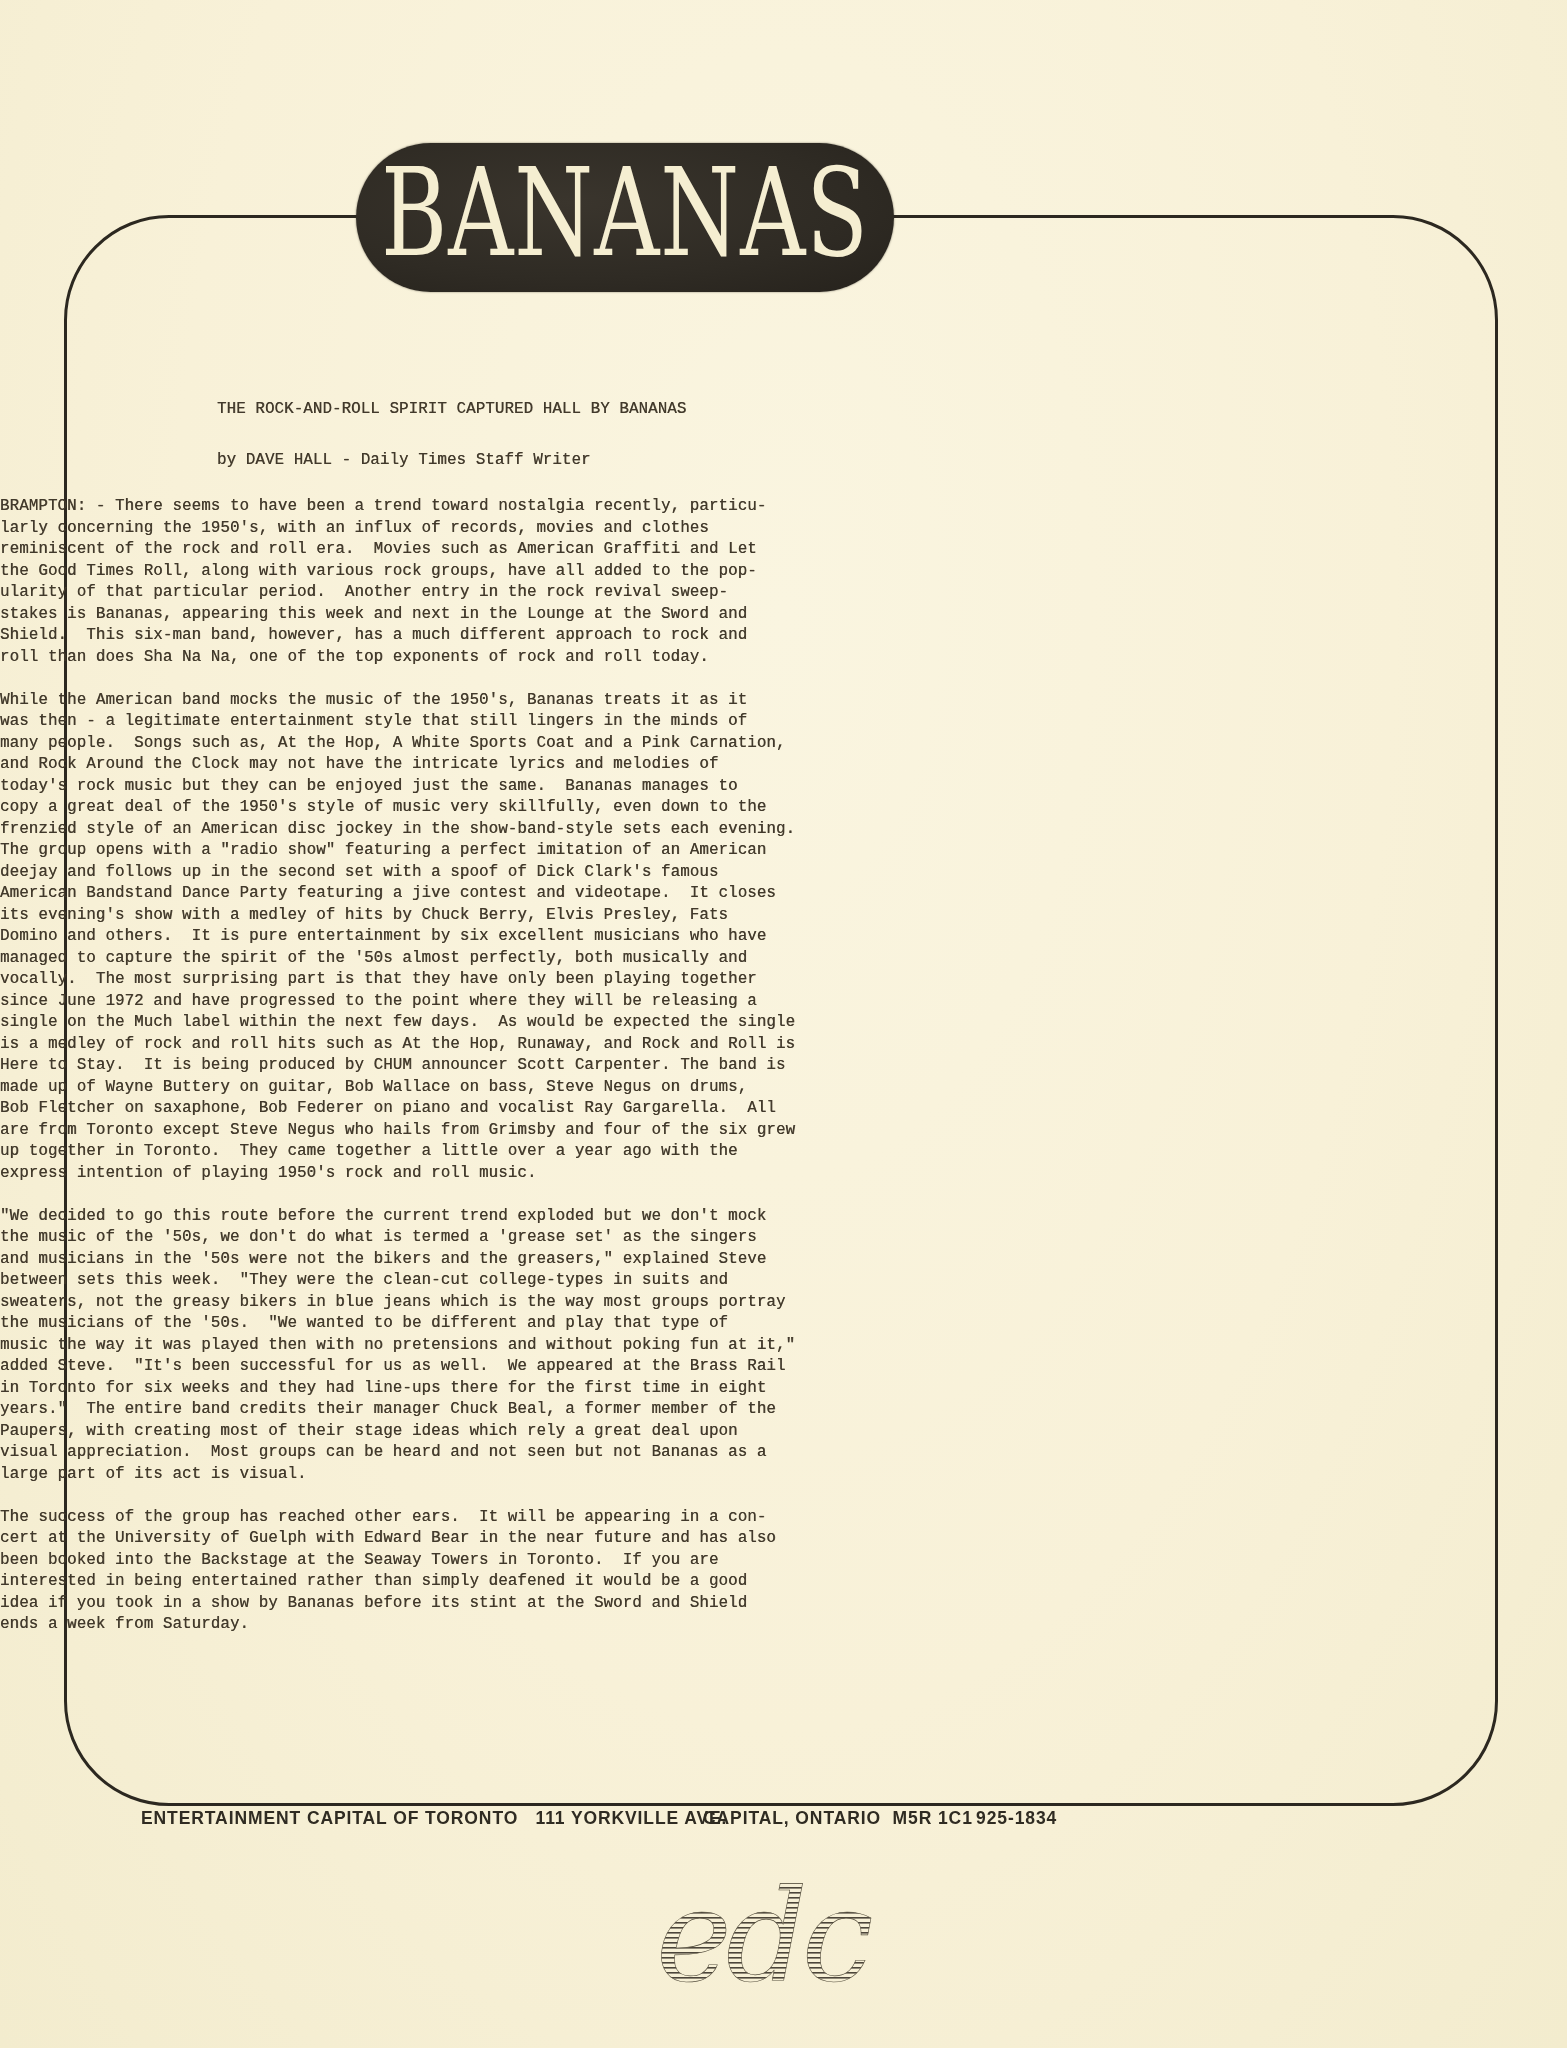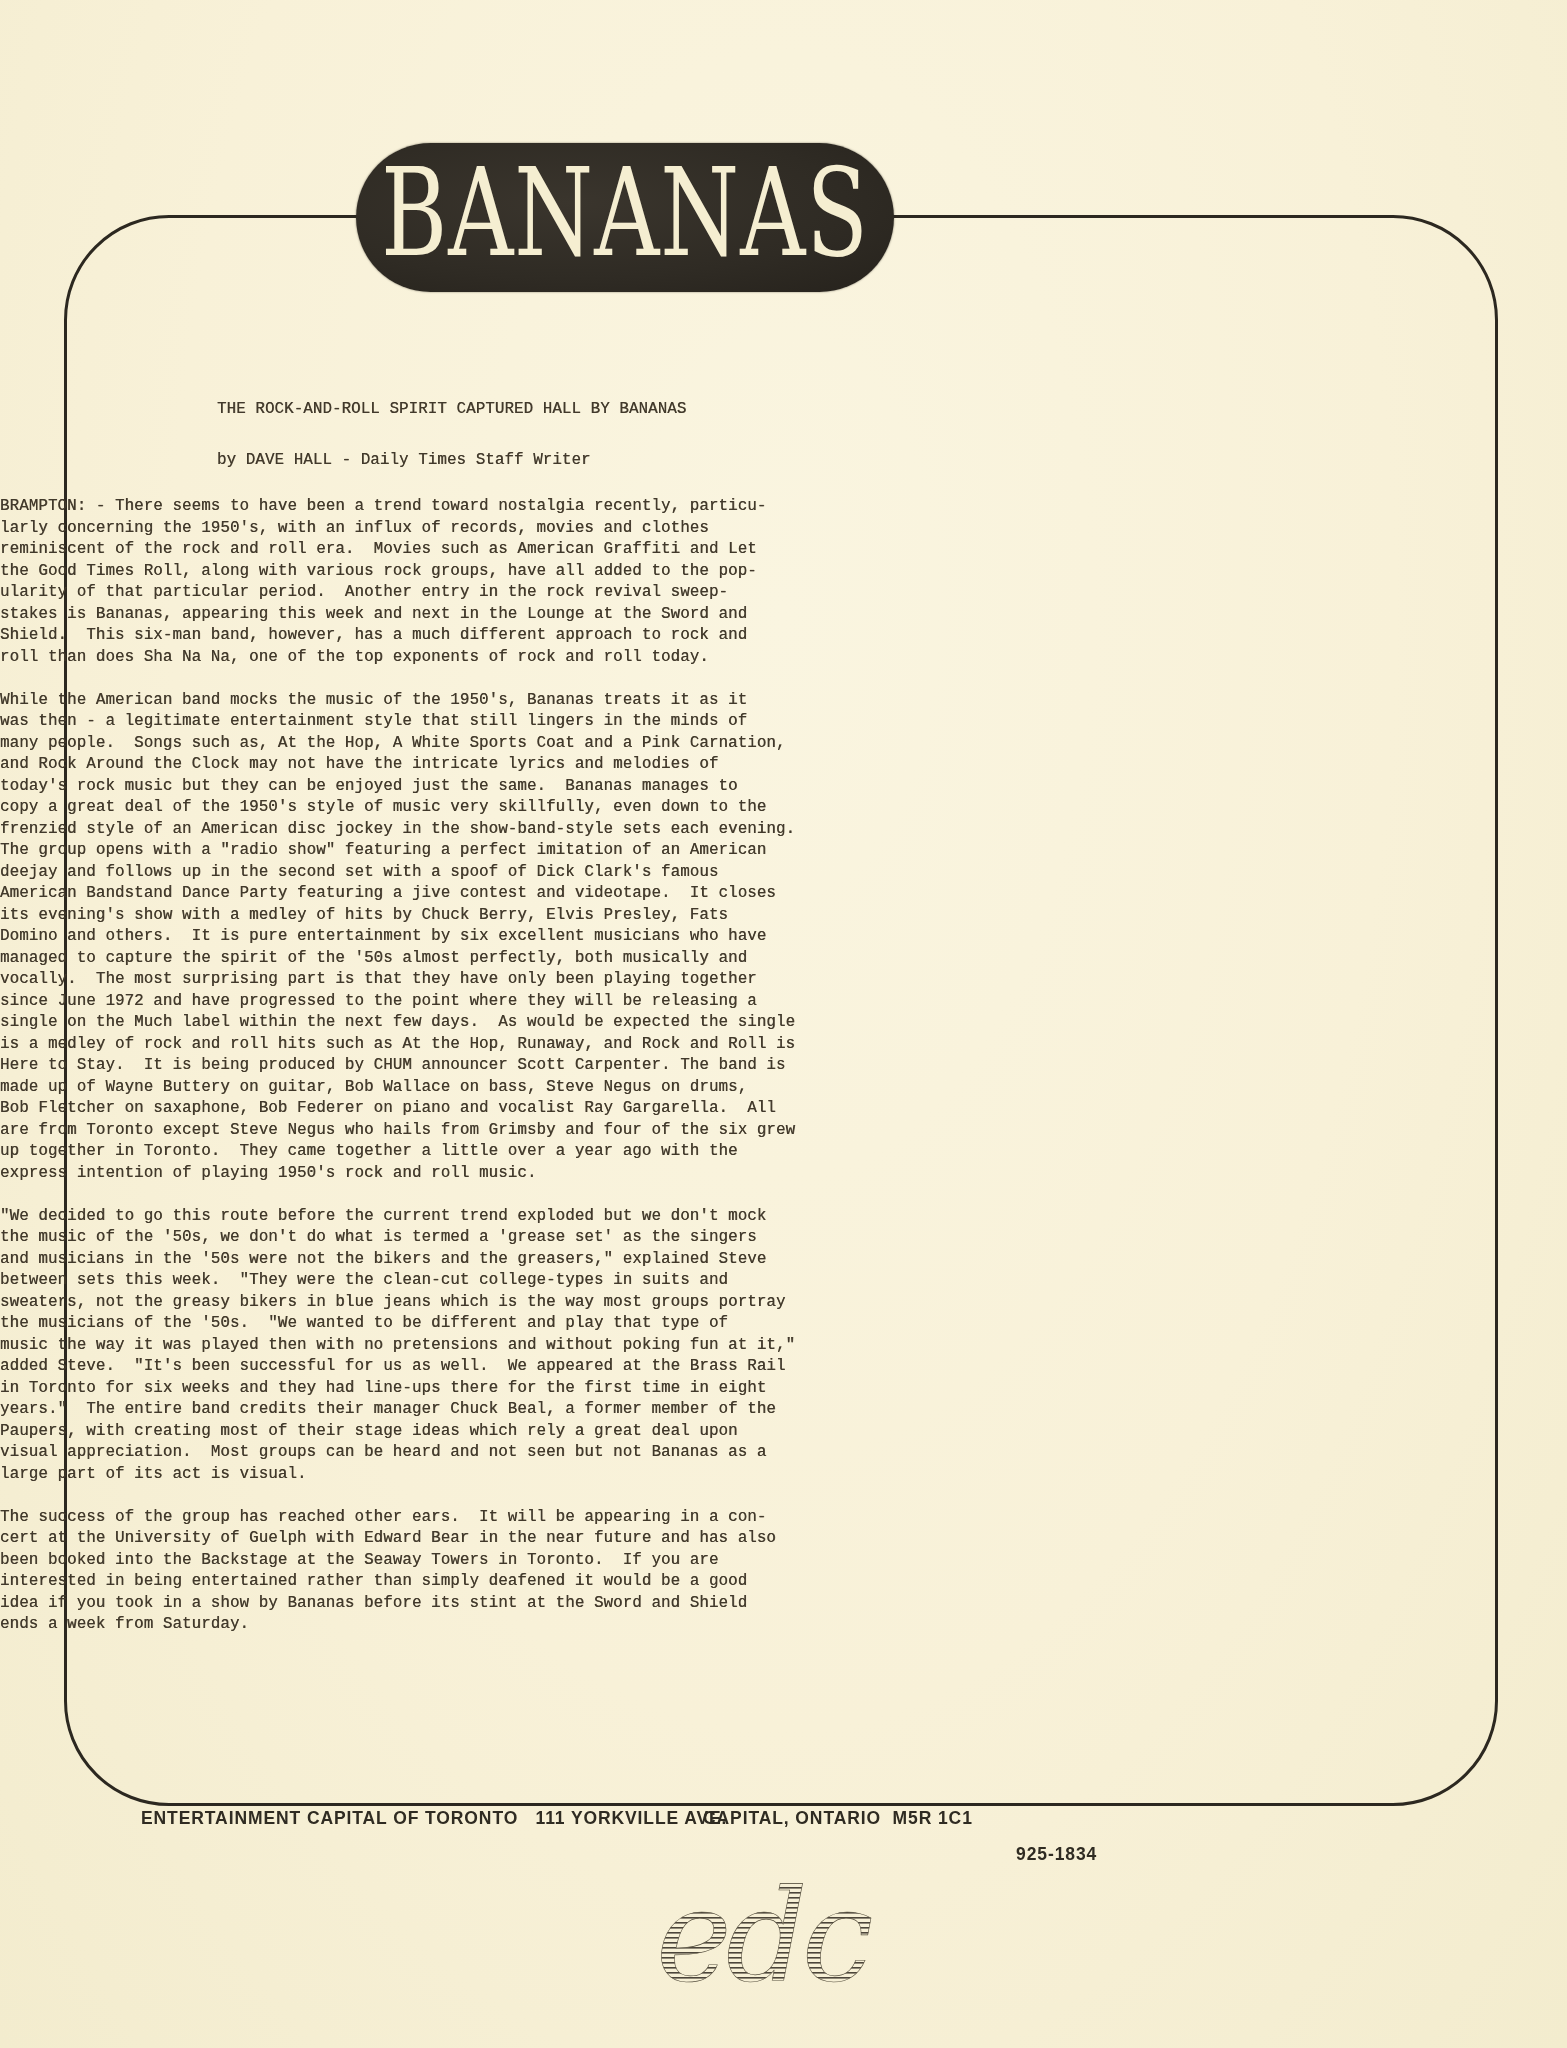--- a/index.html
+++ b/index.html
@@ -97,21 +97,21 @@
     width: 1567px;
     height: 30px;
     font-family: "Liberation Sans", sans-serif;
     font-weight: bold;
     font-size: 17.5px;
     letter-spacing: 0.9px;
     color: #2f2b22;
   }
   .footer .addr   { position: absolute; left: 141px; white-space: pre; }
   .footer .city   { position: absolute; left: 703px; white-space: pre; }
-  .footer .phone  { position: absolute; left: 1016px; white-space: pre; margin-top: 36px; }
+  .footer .phone  { position: absolute; left: 976px; white-space: pre; }
   
   .edc-logo {
     position: absolute;
     left: 648px;
     top: 1862px;
     z-index: 1;
   }
 </style>
 </head>
 <body>

